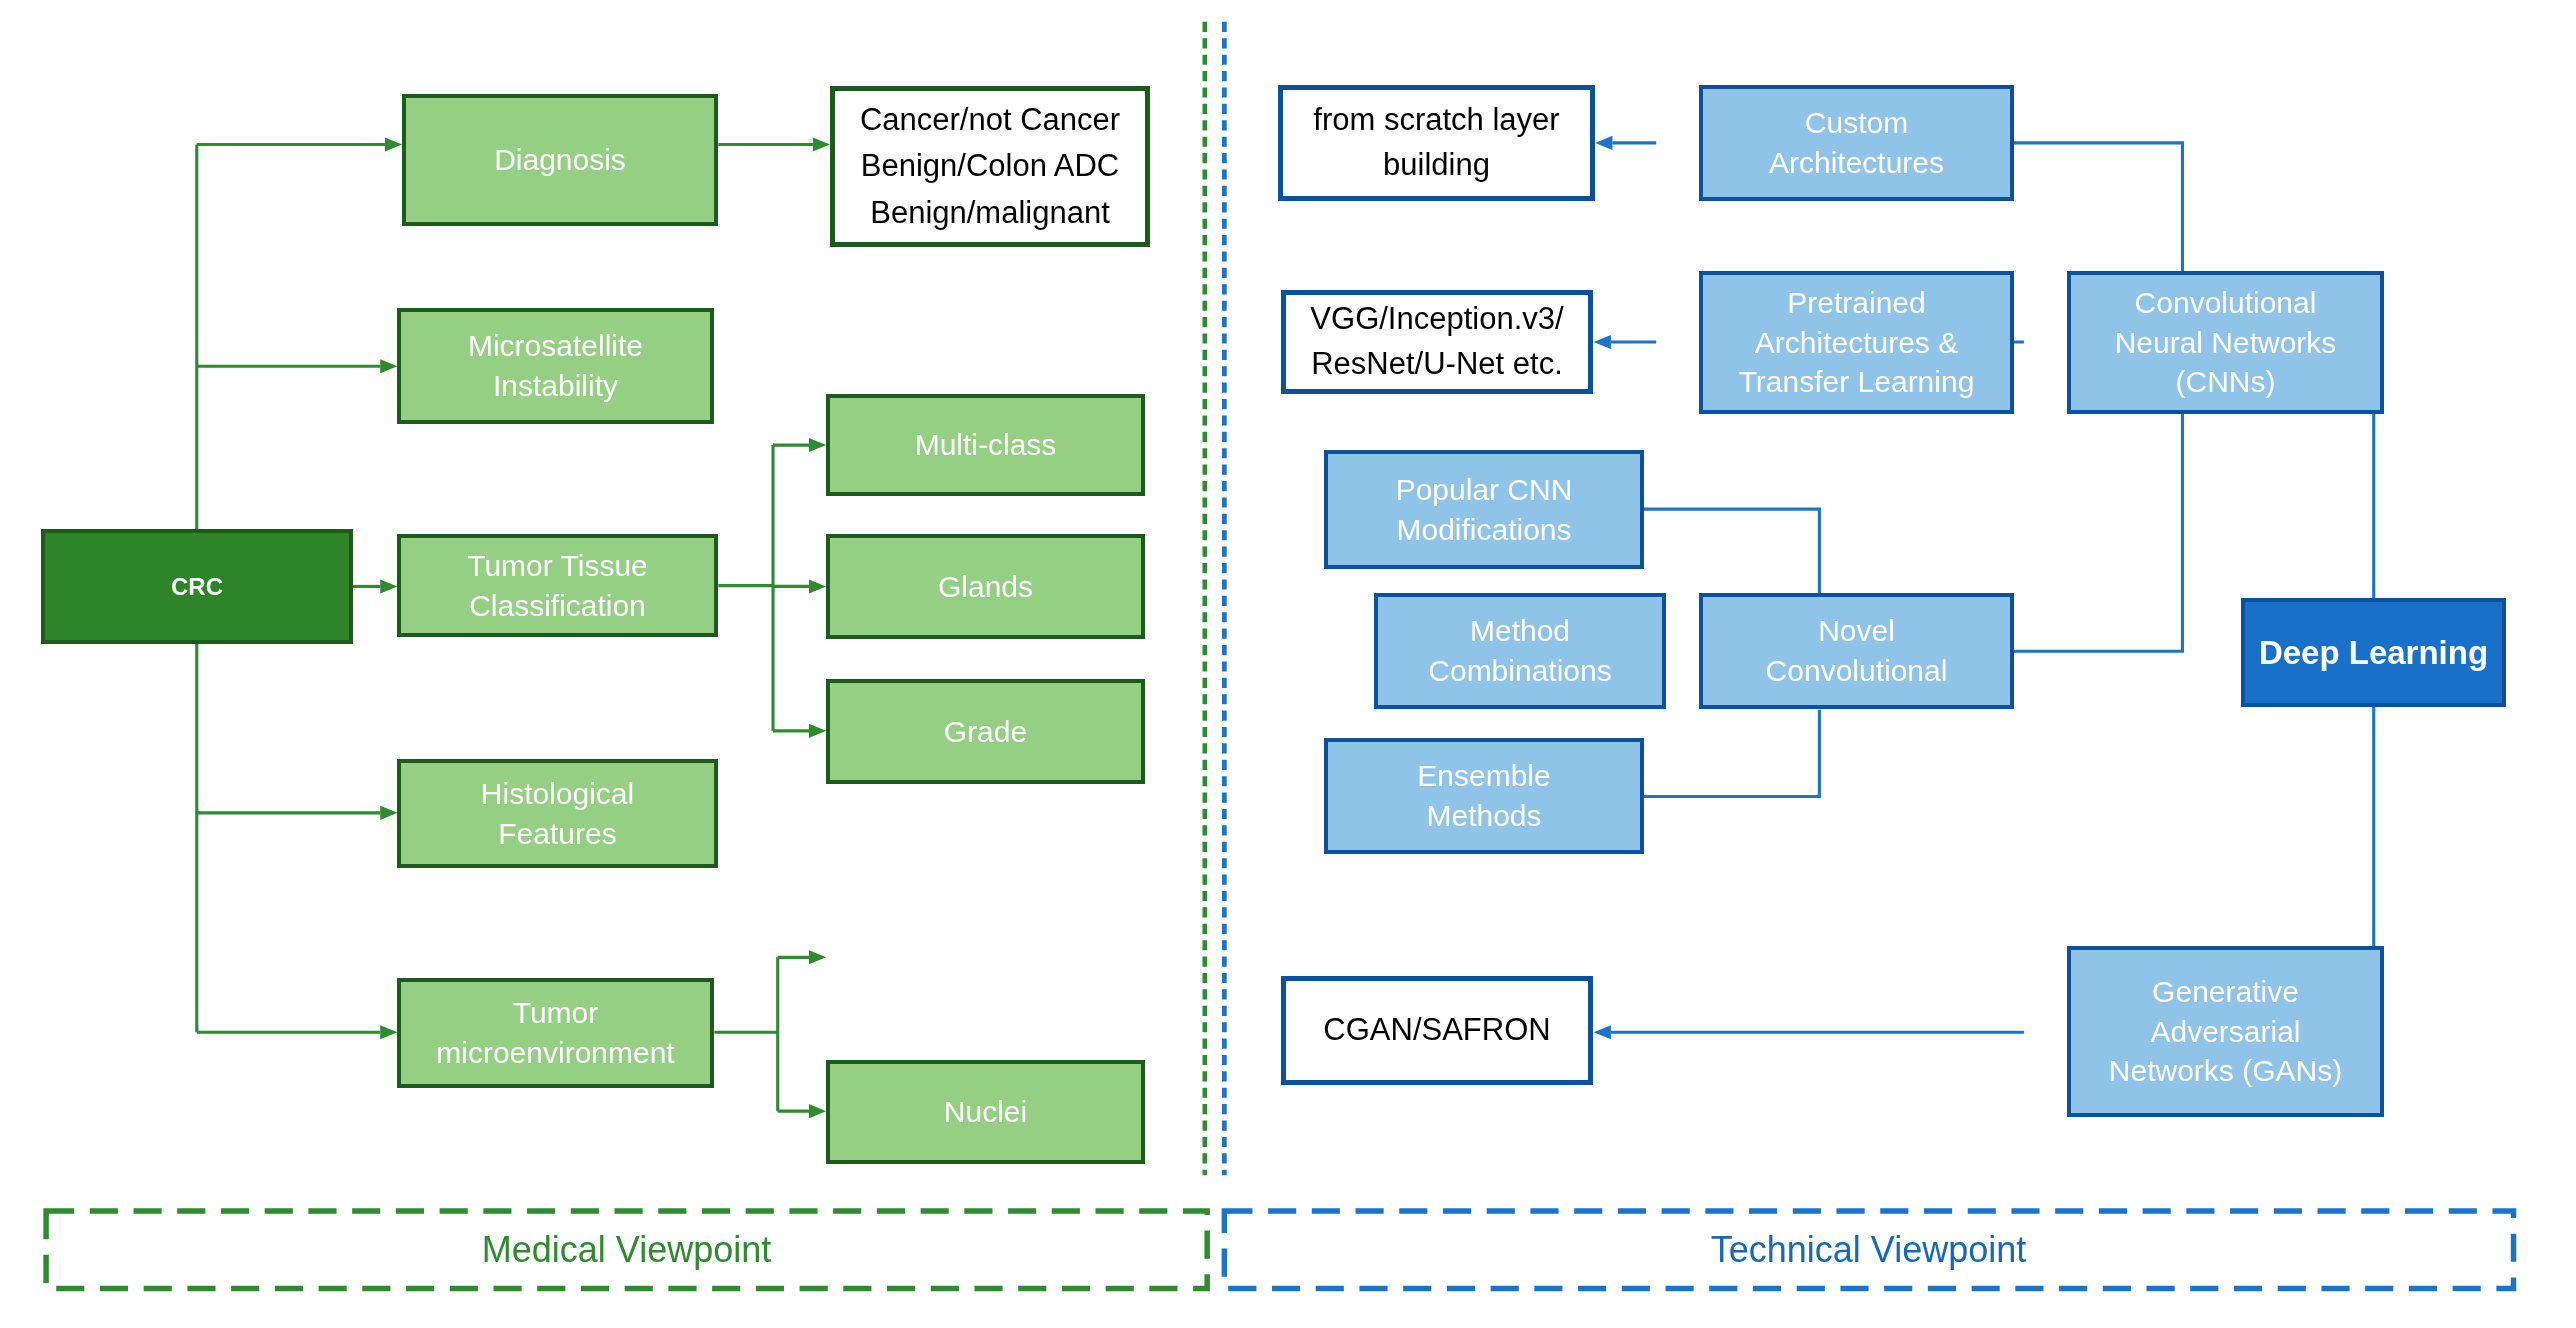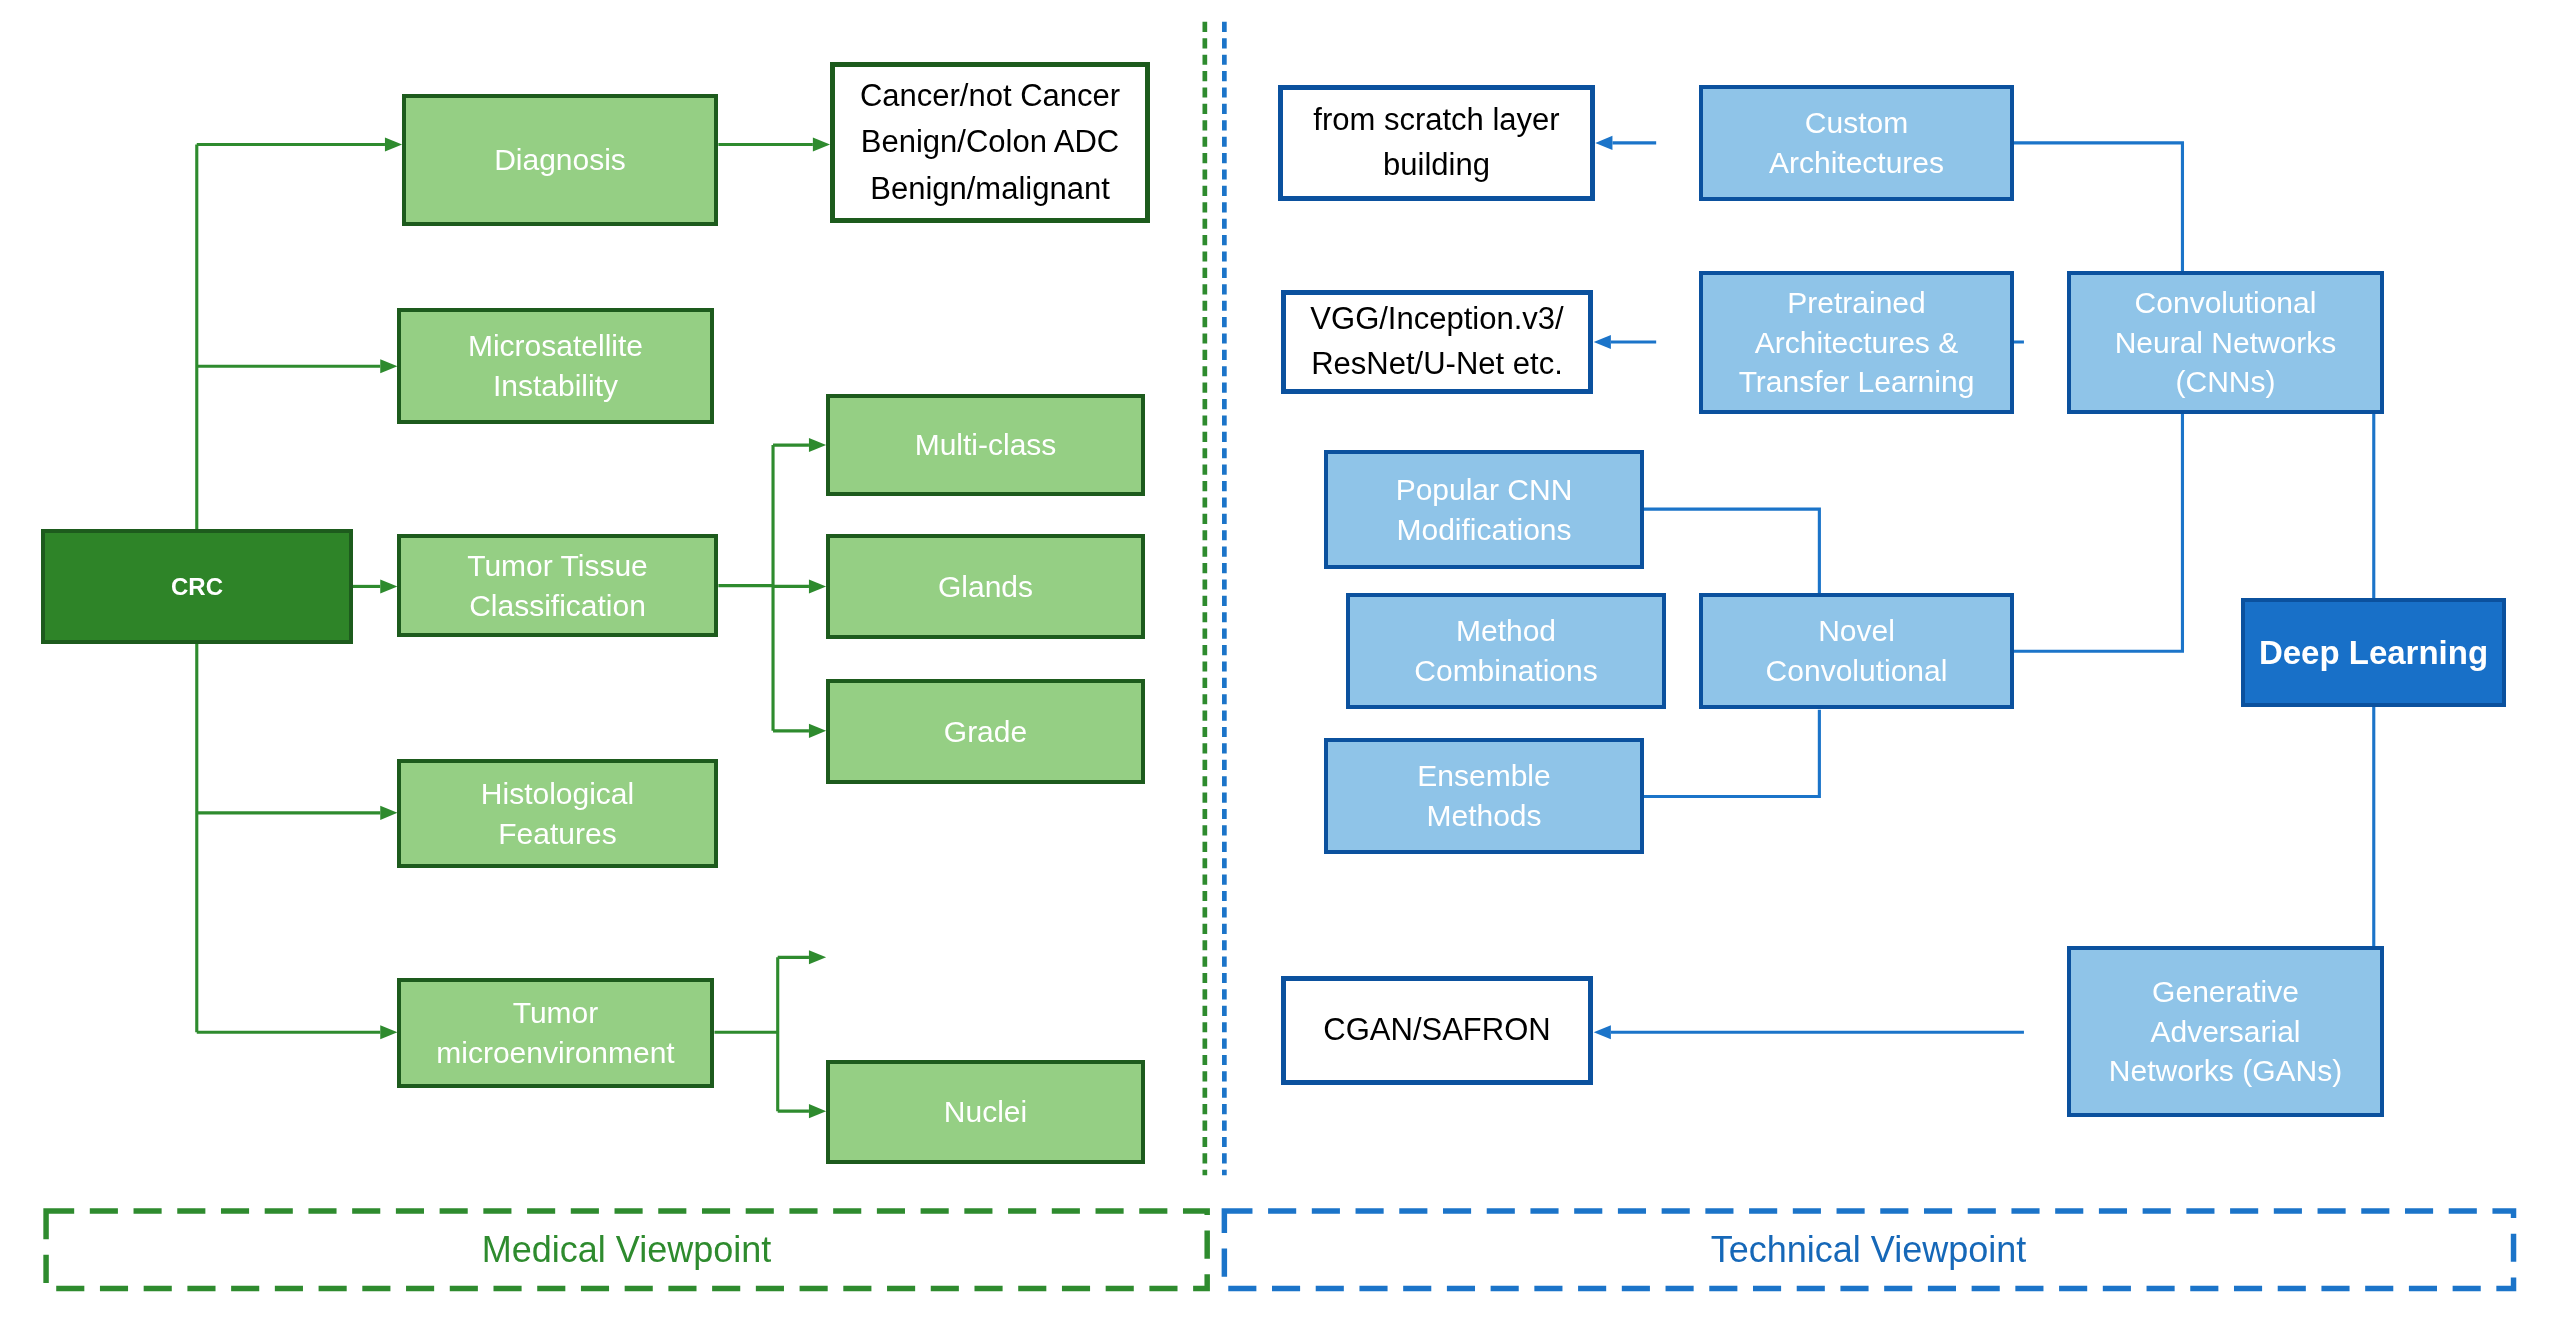--- a/index.html
+++ b/index.html
@@ -24,21 +24,21 @@
   .vbox-g{stroke:var(--green_line);stroke-width:7;stroke-dasharray:36 20;fill:none;}
   .vbox-b{stroke:var(--blue_line);stroke-width:7;stroke-dasharray:36 20;fill:none;}
   .node{
     position:absolute; z-index:2; box-sizing:border-box;
     display:flex; align-items:center; justify-content:center;
     text-align:center; white-space:pre-line;
     font-size:30px; line-height:1.32;
   }
   .g-light{background:var(--green_light); border:4.7px solid var(--green_border); color:var(--box_text_light);}
   .g-dark {background:var(--green_dark);  border:4.7px solid var(--green_border); color:var(--box_text_light); font-weight:bold; font-size:24px;}
-  .g-white{background:var(--background);  border:5.5px solid var(--green_border); color:var(--box_text_dark); font-size:31px; line-height:1.5;}
+  .g-white{background:var(--background);  border:5.5px solid var(--green_border); color:var(--box_text_dark); font-size:31px; line-height:1.5;margin-top:24px;}
   .b-light{background:var(--blue_light);  border:4.7px solid var(--blue_border);  color:var(--box_text_light);margin-left:43px;}
   .b-dark {background:var(--blue_dark);   border:4.7px solid var(--blue_border);  color:var(--box_text_light); font-weight:bold; font-size:33px;}
   .b-white{background:var(--background);  border:5.5px solid var(--blue_border);  color:var(--box_text_dark); font-size:31px; line-height:1.45;}
   .viewpoint{
     position:absolute; z-index:2; display:flex; align-items:center; justify-content:center;
     font-size:36px; font-weight:normal;
   }
   .viewpoint.medical{color:var(--green_text);}
   .viewpoint.technical{color:var(--blue_text);}
 </style>
@@ -130,21 +130,21 @@
   <div class="node b-white" style="left:1281px;top:290px;width:312px;height:104px">VGG/Inception.v3/
 ResNet/U-Net etc.</div>
   <div class="node b-light" style="left:1656px;top:271px;width:315px;height:143px">Pretrained
 Architectures &amp;
 Transfer Learning</div>
   <div class="node b-light" style="left:2024px;top:271px;width:317px;height:143px">Convolutional
 Neural Networks
 (CNNs)</div>
   <div class="node b-light" style="left:1281px;top:450px;width:320px;height:119px">Popular CNN
 Modifications</div>
-  <div class="node b-light" style="left:1303px;top:593px;width:320px;height:116px">Method
+  <div class="node b-light" style="left:1331px;top:593px;width:292px;height:116px">Method
 Combinations</div>
   <div class="node b-light" style="left:1656px;top:593px;width:315px;height:116px">Novel
 Convolutional</div>
   <div class="node b-light" style="left:1281px;top:738px;width:320px;height:116px">Ensemble
 Methods</div>
   <div class="node b-dark" style="left:2241px;top:598px;width:265px;height:109px">Deep Learning</div>
   <div class="node b-white" style="left:1281px;top:976px;width:312px;height:109px">CGAN/SAFRON</div>
   <div class="node b-light" style="left:2024px;top:946px;width:317px;height:171px">Generative
 Adversarial
 Networks (GANs)</div>

